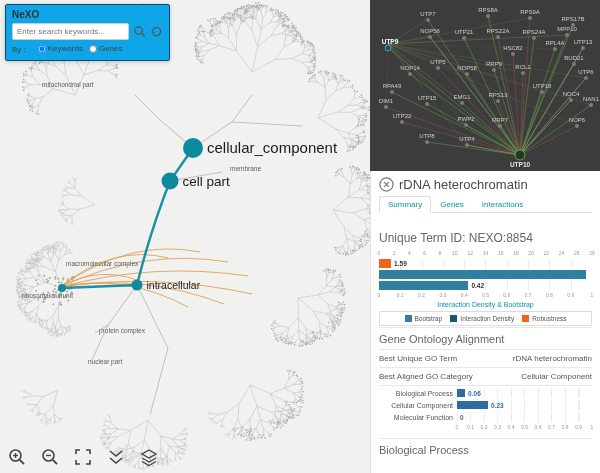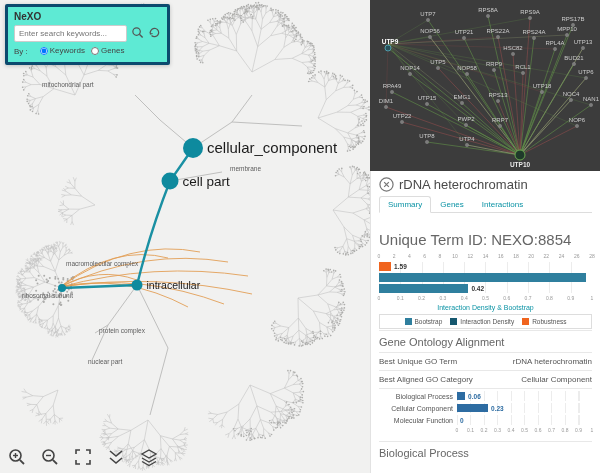--- a/index.html
+++ b/index.html
@@ -1,45 +1,45 @@
 <!DOCTYPE html>
 <html><head>
 <meta charset="utf-8">
 <style>
   html,body{margin:0;padding:0}
   .stage{position:relative;width:600px;height:473px;background:#fff;overflow:hidden;
          font-family:"Liberation Sans",sans-serif;}
   
   .tree-panel{position:absolute;left:0;top:0;width:370px;height:473px;background:#f1f1f0}
   #tree-svg{position:absolute;left:0;top:0;width:370px;height:473px}
-  .search-card{position:absolute;left:5px;top:4px;width:165px;background:#5eead4;border:3px solid #0c4a6e;
+  .search-card{position:absolute;left:5px;top:4px;width:165px;background:#0ea5e9;border:1px solid #0c4a6e;
                border-radius:2px;box-shadow:0 1px 4px rgba(0,0,0,.2);padding:4px 6px 5px;z-index:5;box-sizing:border-box}
   .search-title{font-size:10px;font-weight:bold;color:#333;margin-bottom:3px}
-  .search-row{display:flex;align-items:flex-start;gap:3px}
+  .search-row{display:flex;align-items:center;gap:3px}
   .search-row input{flex:1;min-width:0;font-size:8px;padding:3px 4px;border:1px solid #ccc;border-radius:2px;color:#333}
   .sicon{width:14px;height:14px;display:inline-flex;align-items:center;justify-content:center;cursor:pointer}
   .radio-row{display:flex;align-items:center;gap:12px;margin-top:4px;font-size:8px;color:#444}
   #radio-options label{margin-right:6px;display:inline-flex;align-items:center;cursor:pointer}
   #radio-options input{width:8px;height:8px;margin:0 2px 0 0}
   .tree-toolbar{position:absolute;left:6px;bottom:5px;display:flex;gap:11px;z-index:5}
   .tbtn{width:22px;height:22px;display:flex;align-items:center;justify-content:center;cursor:pointer}
   
   .network-panel{position:absolute;left:370px;top:0;width:230px;height:171px;background:#3c3c3c}
   #net-svg{position:absolute;left:0;top:0;width:230px;height:171px}
   
   .detail-panel{position:absolute;left:370px;top:171px;width:230px;height:302px;background:#fff;
                 padding:6px 8px;box-sizing:border-box;border-left:1px solid #e2e2e2;overflow:hidden}
   .dheader{display:flex;align-items:center;gap:5px;margin-bottom:4px}
   .dtitle{font-size:13px;color:#4a4a4a}
   .close-btn{cursor:pointer;display:flex}
   .tabs{display:flex;border-bottom:1px solid #ddd;margin-bottom:4px}
   .tab{font-size:8px;color:#0b93a5;padding:3px 8px;cursor:pointer;border:1px solid transparent;
        border-radius:3px 3px 0 0;margin-bottom:-1px}
   .tab.active{border-color:#ddd #ddd #fff;background:#fff}
-  .uterm{font-size:15px;color:#666;margin:18px 0 5px}
+  .uterm{font-size:12px;color:#666;margin:18px 0 5px}
   .rob-heading{font-size:7.5px;color:#999;text-align:center}
   .axisrow{position:relative;height:7px;font-size:5px;color:#999}
   .axisrow span{position:absolute;transform:translateX(-50%);white-space:nowrap}
   .grid{background-image:repeating-linear-gradient(90deg,#ececec 0,#ececec 1px,transparent 1px,transparent 10%)}
   #rob-bars{margin:1px 0}
   .rob-row{display:flex;align-items:center;height:9px;margin:2px 0}
   .rob-bar{height:9px}
   .rob-label{font-size:6.5px;color:#333;margin-left:3px;font-weight:bold}
   .axis-label{font-size:7px;color:#0b93a5;text-align:center;margin:2px 0 3px}
   .legend{display:flex;align-items:center;justify-content:center;gap:8px;border:1px solid #ddd;

